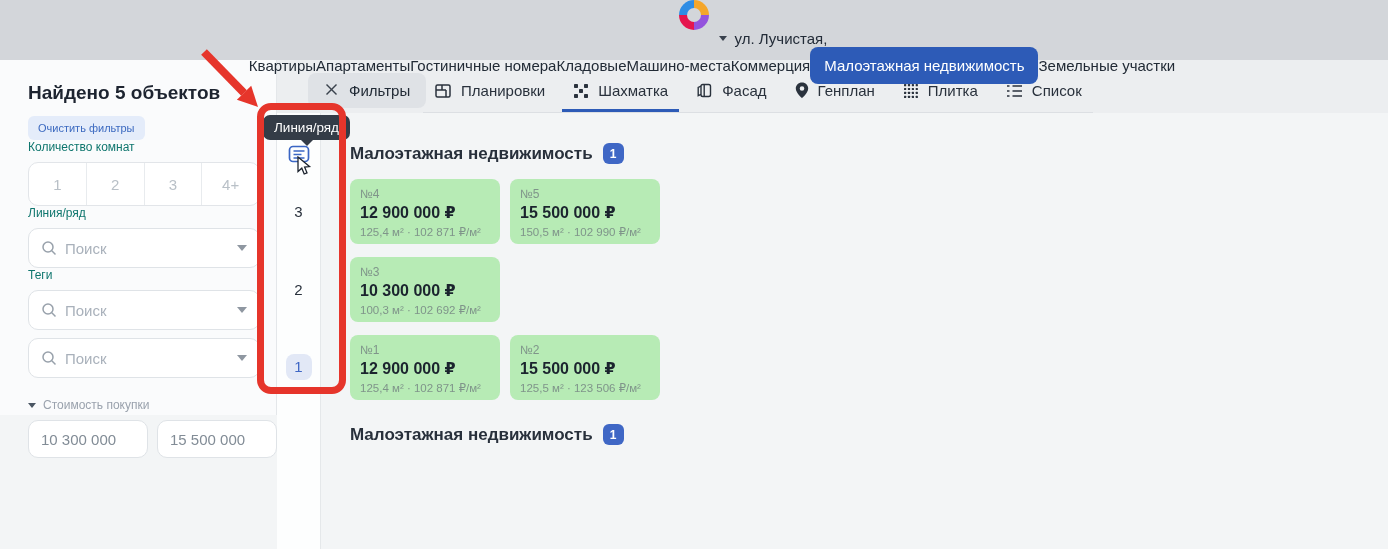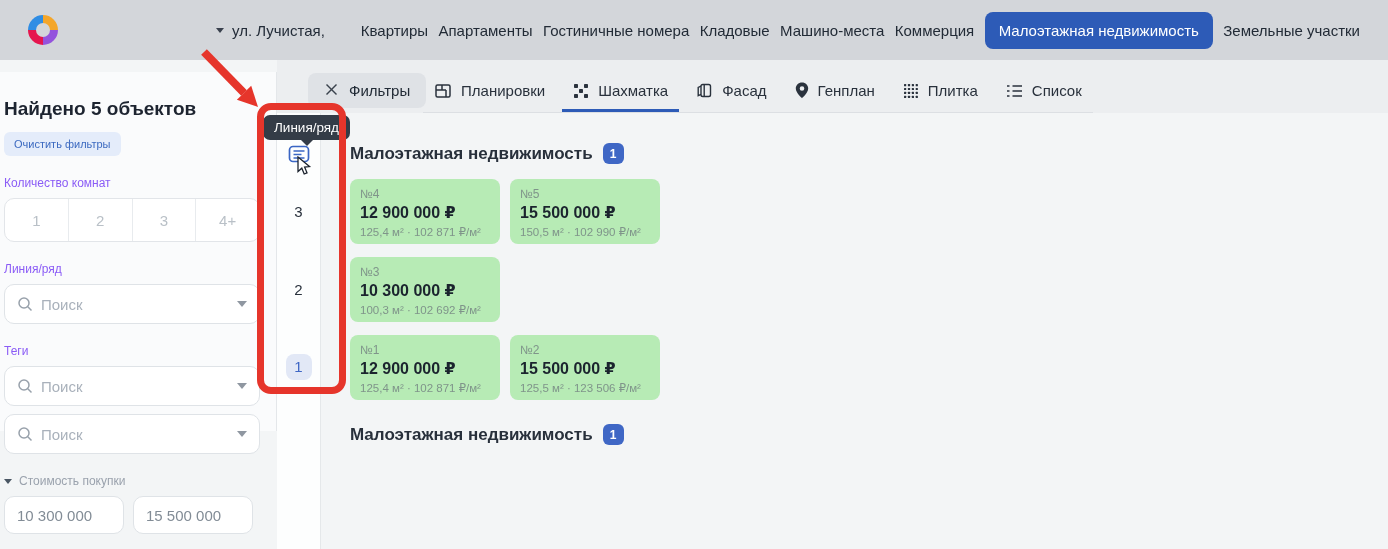--- a/index.html
+++ b/index.html
@@ -4,38 +4,38 @@
 <style>
   * { margin:0; padding:0; box-sizing:border-box; }
   html,body { width:1388px; height:549px; overflow:hidden;
     font-family:"Liberation Sans","DejaVu Sans",sans-serif; background:#f3f5f6; }
   :root{
     --accent:#2d5bb7; --badge:#3f67c5; --card-green:#b7ebb5;
     --red:#e6352b; --tooltip-bg:#343c47;
   }
   
   .topbar{ position:absolute; left:0; top:0; width:1388px; height:60px;
-    background:#d3d6da; display:flex; align-items:center; padding:0 28px; z-index:5;}
+    background:#d3d6da; display:flex; align-items:center; padding:0 28px; z-index:5;flex-direction:column;}
   .logo{ width:30px; height:30px; border-radius:50%; position:relative; flex:0 0 auto;
     background:conic-gradient(#f4a62a 0deg 90deg,#9453dd 90deg 180deg,#e5164e 180deg 270deg,#2f8de4 270deg 360deg); }
   .logo::after{ content:""; position:absolute; inset:8px; border-radius:50%; background:#d3d6da; }
   .addr{ display:flex; align-items:center; gap:8px; margin-left:158px; cursor:pointer; }
   .caret-down{ width:0; height:0; border-left:4.5px solid transparent; border-right:4.5px solid transparent; border-top:5.5px solid #39414d; }
   .addr-text{ font-size:15px; font-weight:500; color:#232c38; }
   .top-nav{ flex:1; display:flex; align-items:center; justify-content:space-between; margin-left:36px; }
   .nav-item{ font-size:15px; font-weight:500; color:#222b36; white-space:nowrap; cursor:pointer; }
   .nav-item.active{ background:var(--accent); color:#fff; padding:10px 14px; border-radius:8px; }
   
-  .sidebar{ position:absolute; left:0; top:72px; width:277px; height:359px;
-    background:#fafbfc; border-right:1px solid #e4e7ea; padding:26px 16px 0 4px; z-index:2;}
+  .sidebar{ position:absolute; left:0; top:56px; width:277px; height:359px;
+    background:#fafbfc; border-right:1px solid #e4e7ea; padding:26px 16px 0 28px; z-index:2;}
   .results-title{ font-size:19px; font-weight:700; color:#1d2430; }
   .clear-btn{ display:inline-block; margin-top:12px; background:#e4ecfa; color:#3c6ac0;
     font-size:11px; padding:6px 10px; border-radius:6px; border:none; cursor:pointer;
     font-family:inherit;}
-  .group-label{ margin-top:20px; font-size:12px; color:#8b5cf6; }
+  .group-label{ font-size:12px; color:#0f766e; }
   .rooms{ margin-top:8px; height:44px; display:flex; background:#fff;
     border:1px solid #e2e5e9; border-radius:10px; overflow:hidden; }
   .room-cell{ flex:1; display:flex; align-items:center; justify-content:center;
     font-size:15px; color:#b9c0c7; cursor:pointer; }
   .room-cell + .room-cell{ border-left:1px solid #e8ebee; }
   .select-box{ margin-top:8px; height:40px; background:#fff; border:1px solid #dfe3e7;
     border-radius:10px; display:flex; align-items:center; padding:0 12px; cursor:pointer; }
   .select-box .ph{ margin-left:8px; font-size:15px; color:#a9b1bb; flex:1; }
   .chev{ width:0; height:0; border-left:5px solid transparent; border-right:5px solid transparent; border-top:6px solid #8f97a1; }
   .price-label{ margin-top:20px; display:flex; align-items:center; gap:7px; font-size:12px; color:#9aa2ad;}

